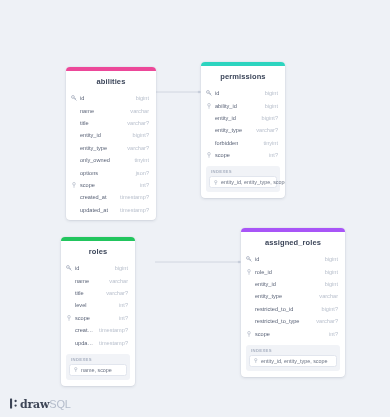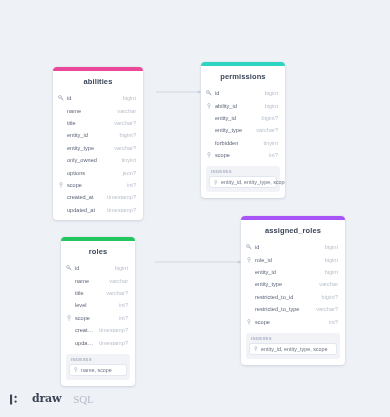--- a/index.html
+++ b/index.html
@@ -125,42 +125,42 @@
     width: 8px;
     flex: 0 0 8px;
     display: flex;
     align-items: center;
   }
 
   
   #logo {
     position: absolute;
     left: 10px;
-    bottom: 12px;
-    display: flex;
-    align-items: flex-end;
-    gap: 12px;
+    bottom: 6px;
+    display: flex;
+    align-items: flex-start;
+    gap: 0;
     z-index: 3;
   }
 
   .logo-mark {
     display: flex;
     align-items: center;
   }
 
   .logo-draw {
     font-family: "DejaVu Serif", serif;
     font-size: 11px;
     font-weight: bold;
     color: #3d4556;
     letter-spacing: -0.2px;
   }
 
   .logo-sql {
-    font-family: Liberation Serif, serif;
+    font-family: Liberation Sans, sans-serif;
     font-size: 11px;
     font-weight: normal;
     color: #b4bccb;
     letter-spacing: -0.2px;
   }
 </style>
 </head>
 <body>
 
 <div id="canvas">
@@ -170,21 +170,21 @@
       <path d="M156,92 L201,92"></path>
       <path d="M155,262 L241,262"></path>
     </g>
     <g fill="#c9d0dc">
       <circle cx="199" cy="92" r="1.3"></circle>
       <circle cx="239" cy="262" r="1.3"></circle>
     </g>
   </svg>
 
   <div id="tables-layer">
-      <div class="table-card" style="left: 53px; top: 67px; width: 90px;">
+      <div class="table-card" style="left: 66px; top: 67px; width: 90px;">
         <div class="hdr-bar" style="background: rgb(236, 72, 153);"></div>
         <div class="table-title">abilities</div>
         <div class="col-row">
           <span class="col-gutter">
             <svg class="icon-svg" width="6" height="6" viewBox="0 0 8 8">
               <circle cx="2.6" cy="2.6" r="1.9" fill="none" stroke="#9aa3b4" stroke-width="0.9"></circle>
               <path d="M3.9 3.9 L7 7 M5.4 5.4 L6.3 4.6" stroke="#9aa3b4" stroke-width="0.9" fill="none" stroke-linecap="round"></path>
             </svg>
           </span>
           <span class="col-name">id</span>
@@ -356,21 +356,21 @@
             <span class="idx-icon">
               <svg class="icon-svg" width="5.5" height="5.5" viewBox="0 0 8 8">
                 <circle cx="4" cy="2.4" r="1.7" fill="none" stroke="#aeb6c4" stroke-width="0.9"></circle>
                 <path d="M4 4.1 L4 7.2" stroke="#aeb6c4" stroke-width="0.9" stroke-linecap="round"></path>
               </svg>
             </span>
             <span>name, scope</span>
           </div>
         </div>
       </div>
-      <div class="table-card" style="left: 241px; top: 216px; width: 104px;">
+      <div class="table-card" style="left: 241px; top: 228px; width: 104px;">
         <div class="hdr-bar" style="background: rgb(168, 85, 247);"></div>
         <div class="table-title">assigned_roles</div>
         <div class="col-row">
           <span class="col-gutter">
             <svg class="icon-svg" width="6" height="6" viewBox="0 0 8 8">
               <circle cx="2.6" cy="2.6" r="1.9" fill="none" stroke="#9aa3b4" stroke-width="0.9"></circle>
               <path d="M3.9 3.9 L7 7 M5.4 5.4 L6.3 4.6" stroke="#9aa3b4" stroke-width="0.9" fill="none" stroke-linecap="round"></path>
             </svg>
           </span>
           <span class="col-name">id</span>

